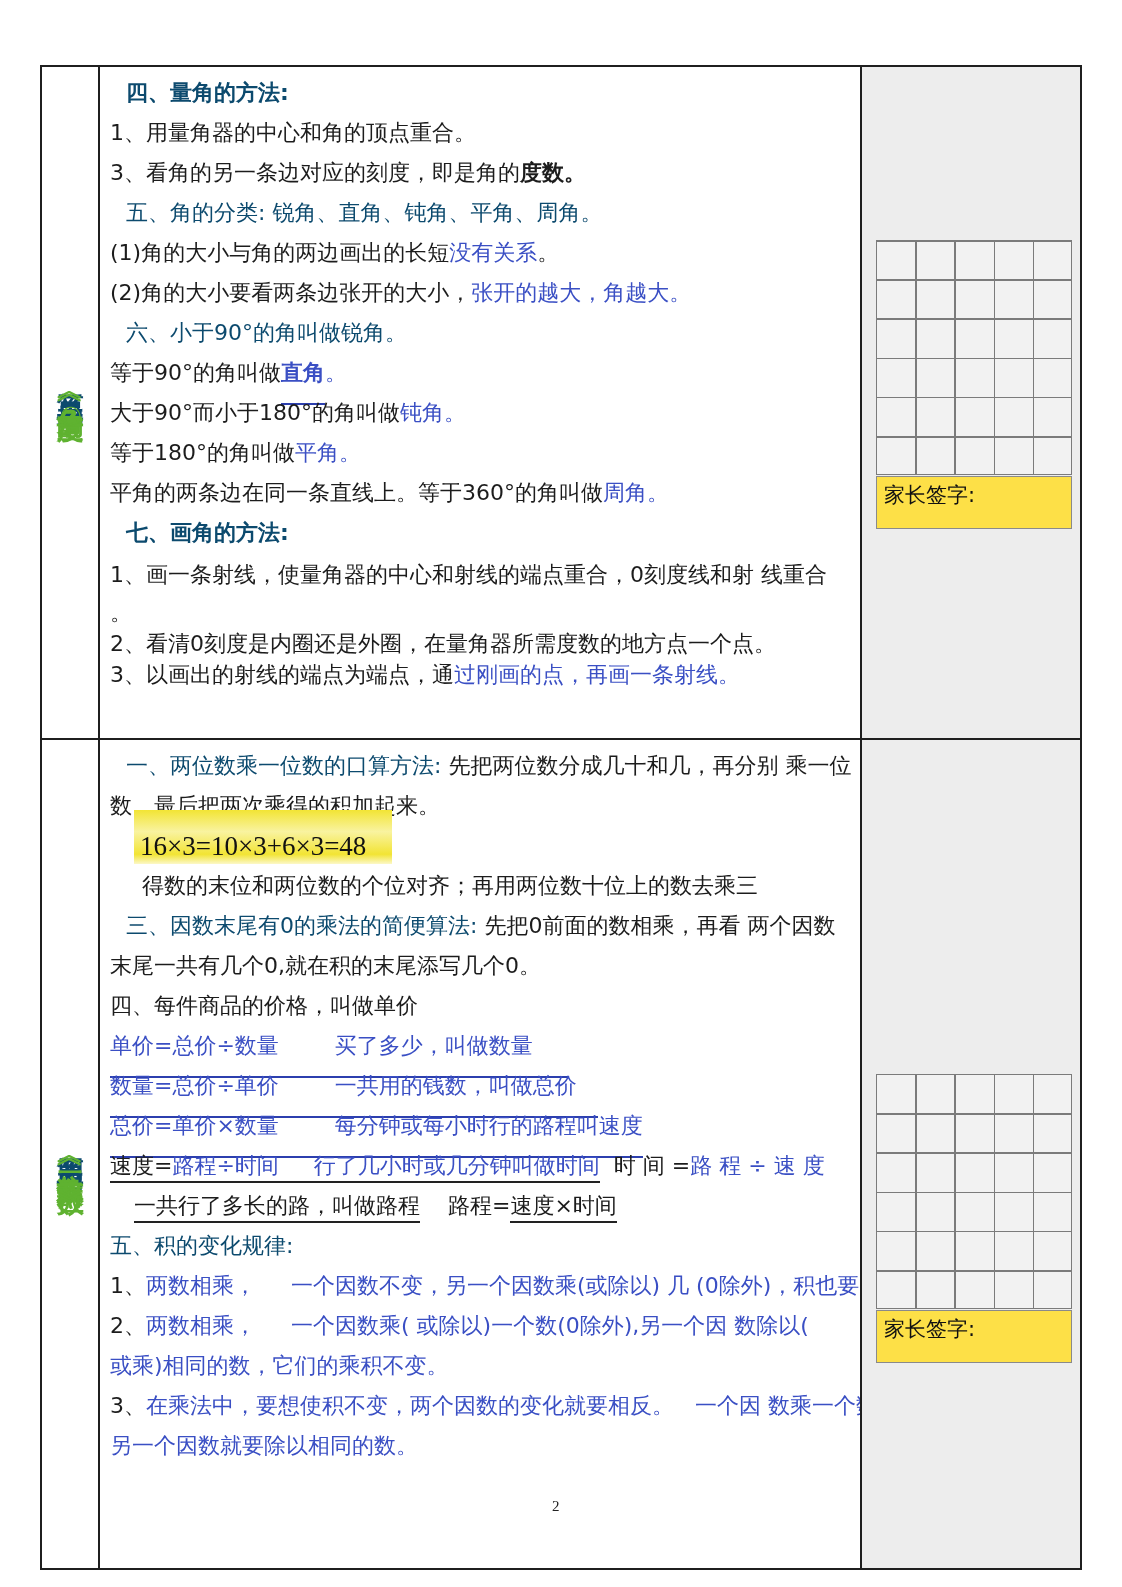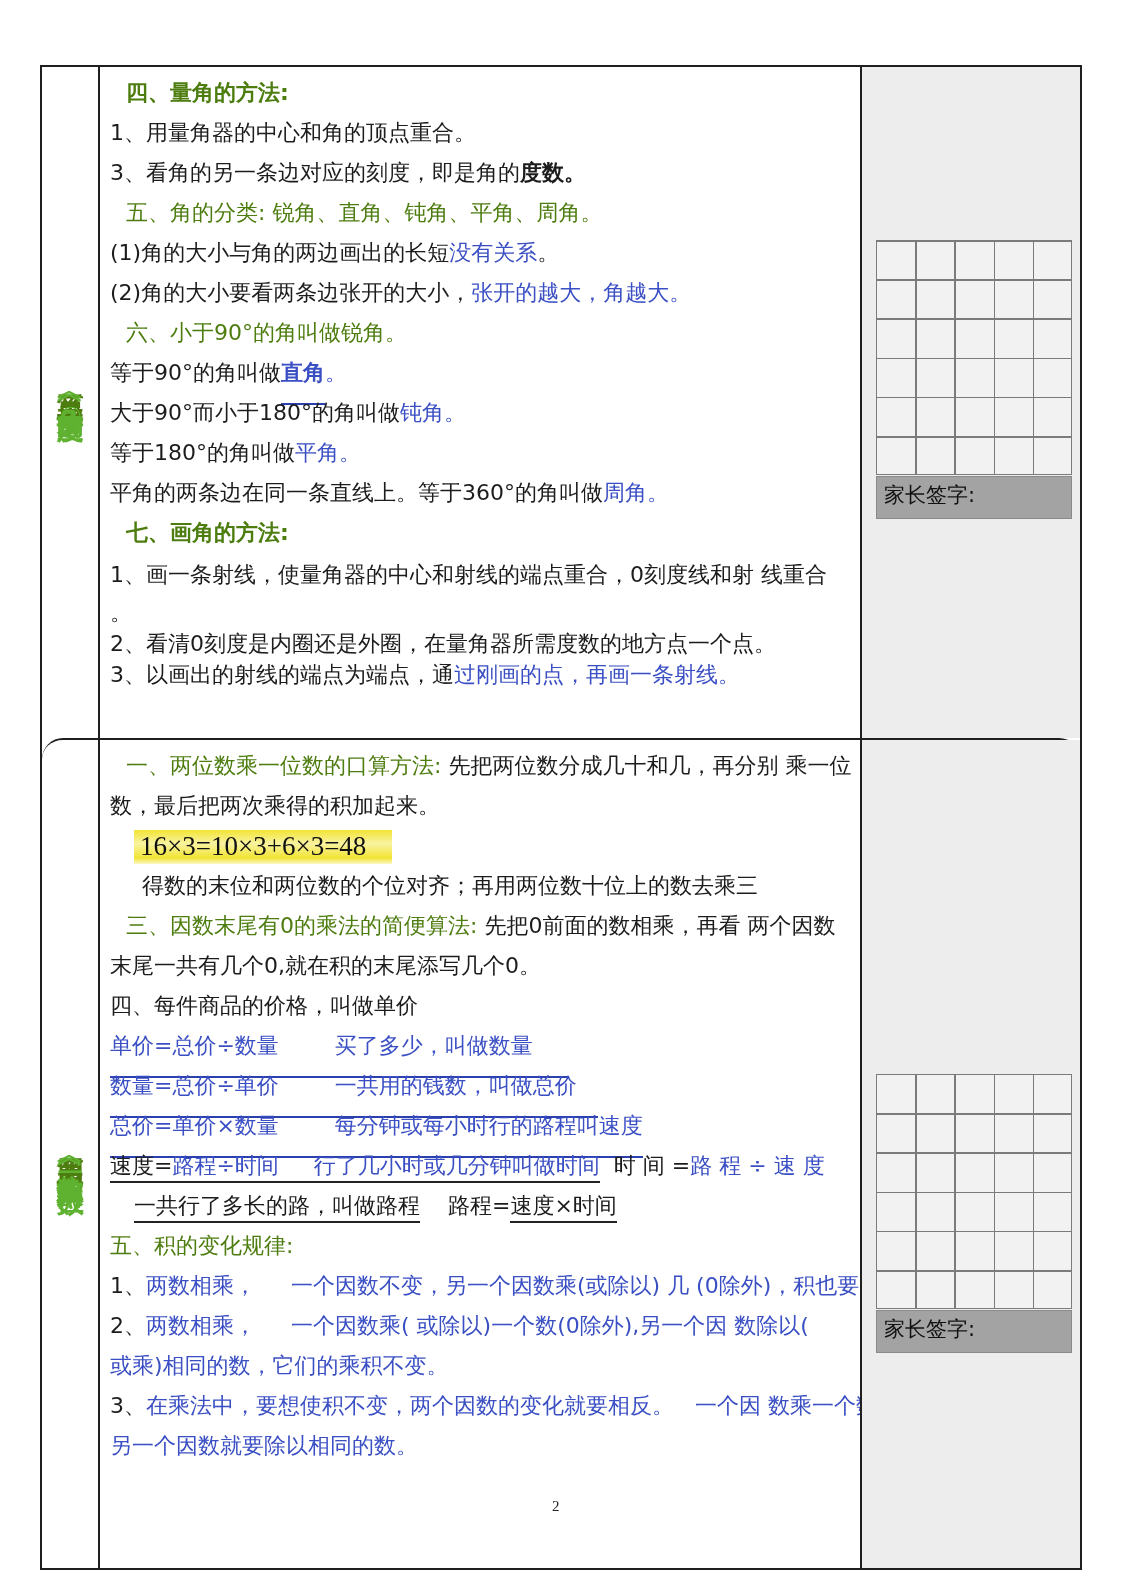--- a/index.html
+++ b/index.html
@@ -2,50 +2,50 @@
 <html><head>
 <meta charset="utf-8">
 <style>
   html,body{margin:0;padding:0;background:#ffffff;}
   .page{position:relative;width:1122px;height:1587px;background:#ffffff;
         font-family:"DejaVu Sans","Liberation Sans",sans-serif;color:#1c1c1c;overflow:hidden;}
   .sheet{position:absolute;left:40px;top:65px;width:1042px;height:1505px;
          border:2px solid #1f1f1f;box-sizing:border-box;}
   .row{position:absolute;left:0;right:0;display:flex;box-sizing:border-box;}
   .row1{top:0;height:671px;}
-  .row2{top:671px;bottom:0;border-top:2px solid #1f1f1f;border-radius:21px;}
+  .row2{top:671px;bottom:0;border-top:2px solid #1f1f1f;}
   .c-label{width:58px;border-right:2px solid #1f1f1f;box-sizing:border-box;
            display:flex;align-items:center;justify-content:center;}
   .c-main{flex:1;box-sizing:border-box;padding:6px 0 0 10px;overflow:hidden;}
   .c-side{width:220px;border-left:2px solid #1f1f1f;background:#ededed;
           position:relative;box-sizing:border-box;}
   .vlabel{writing-mode:vertical-rl;font-weight:bold;font-size:27px;line-height:1.05;letter-spacing:3px;}
-  .red{color:#4d7c0f;}
+  .red{color:#0c4a6e;}
   .grn{color:#5fb230;}
   .b{color:#3a4fc4;}
   .bold{font-weight:bold;}
   .ln{height:40px;line-height:40px;font-size:22px;white-space:pre;}
   .sm{height:31px;line-height:31px;}
   .tall{height:44px;line-height:44px;}
   .i1{padding-left:16px;}
   .i2{padding-left:32px;}
   .i3{padding-left:24px;}
   .ulb{border-bottom:2px solid #2c3fae;padding-bottom:18px;}
   .ulk{border-bottom:2px solid #222222;padding-bottom:3px;}
   .eq{font-family:"Liberation Serif","DejaVu Serif",serif;font-size:27px;color:#111;
       background:linear-gradient(180deg,#f2e434 0%,#f9f3a0 40%,#f2e434 82%,#fcf8c8 100%);
-      padding:1px 26px 3px 6px;}
+      padding:21px 26px 3px 6px;}
   .sgrid{position:absolute;left:14px;width:196px;height:235px;background:#f2f2f2;
          border-right:1.5px solid #7b7b7b;border-bottom:1.5px solid #7b7b7b;box-sizing:border-box;
          background-image:
            repeating-linear-gradient(to right,#7b7b7b 0 1.5px,transparent 1.5px 39.2px),
            repeating-linear-gradient(to bottom,#7b7b7b 0 1.5px,transparent 1.5px 39.2px);}
   .g1{top:173px;}
   .g2{top:334px;}
-  .sig{position:absolute;left:14px;width:196px;height:43px;background:#a3a3a3;
+  .sig{position:absolute;left:14px;width:196px;height:53px;background:#fde047;
        border:1px solid #8a8a8a;box-sizing:border-box;font-size:21px;line-height:36px;
        padding-left:7px;color:#111;}
   .s1{top:409px;}
   .s2{top:570px;}
   .pagenum{position:absolute;left:552px;top:1498px;font-size:15px;color:#222;
            font-family:"Liberation Serif","DejaVu Serif",serif;}
 </style>
 </head>
 <body>
 

